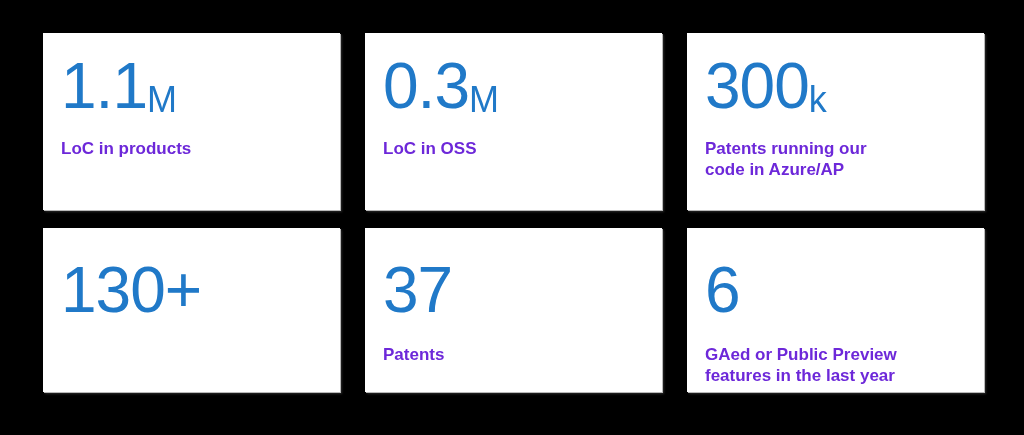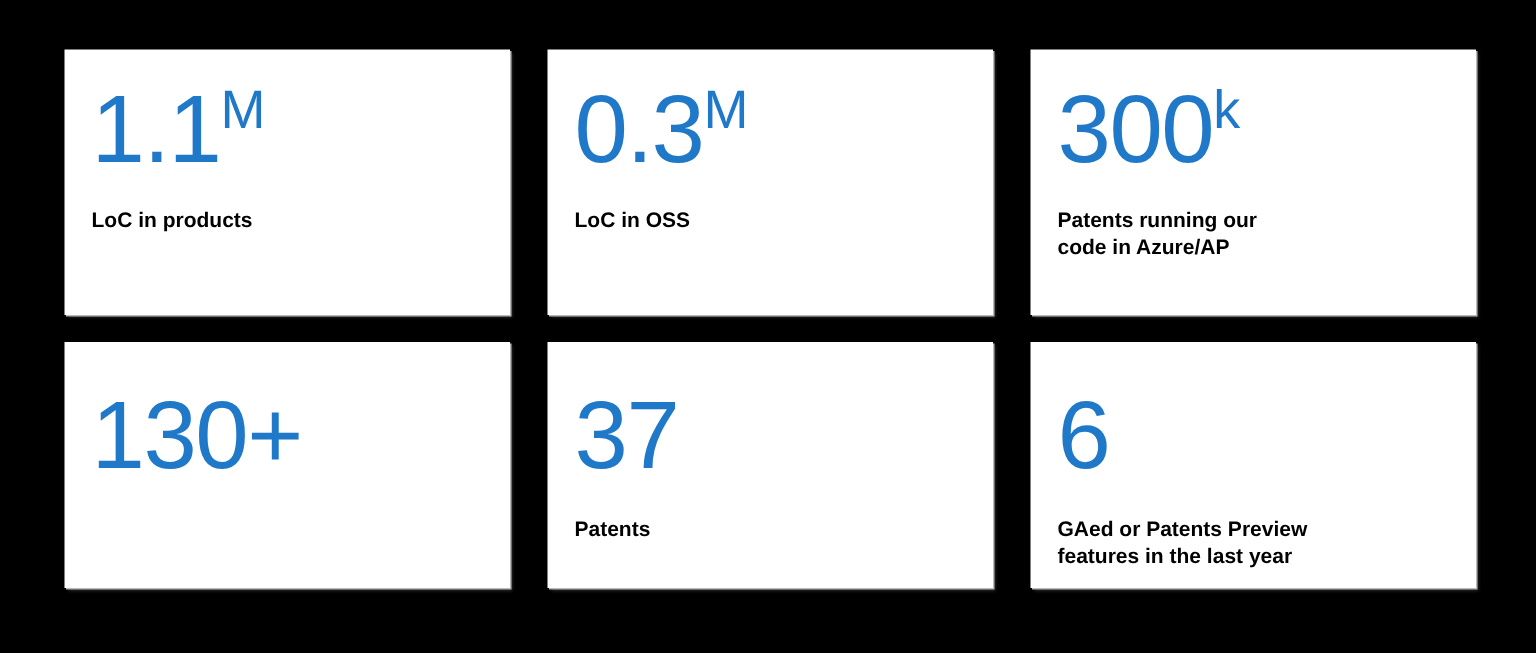--- a/index.html
+++ b/index.html
@@ -50,34 +50,34 @@
 
   .tile-value {
     color: #2079C8;
     font-family: "Liberation Sans", sans-serif;
     font-weight: 400;
     font-size: 64px;
     line-height: 0.98;
     letter-spacing: -1px;
     white-space: nowrap;
     display: flex;
-    align-items: flex-start;
+    align-items: flex-end;
   }
 
   .tile-value .suffix {
     font-size: 36px;
     letter-spacing: 0px;
     margin-left: 0px;
   }
 
   .tile-label {
-    color: #000000;
+    color: #6d28d9;
     font-family: "Liberation Sans", sans-serif;
     font-weight: 700;
-    font-size: 14px;
+    font-size: 17px;
     line-height: 1.28;
     letter-spacing: 0px;
     white-space: pre-line;
   }
 
   
   .row1 .tile-value { margin-top: 2px; }
   .row1 .tile-label { margin-top: 20px; }
 
   
@@ -129,18 +129,18 @@
           <span class="suffix"></span>
       </div>
       <div class="tile-label">Patents</div>
     </div>
 
     <div class="tile row2">
       <div class="tile-value">
         <span>6</span>
           <span class="suffix"></span>
       </div>
-      <div class="tile-label">GAed or Patents Preview
+      <div class="tile-label">GAed or Public Preview
 features in the last year</div>
     </div>
 
   </div>
 </div>
 
 </body></html>

